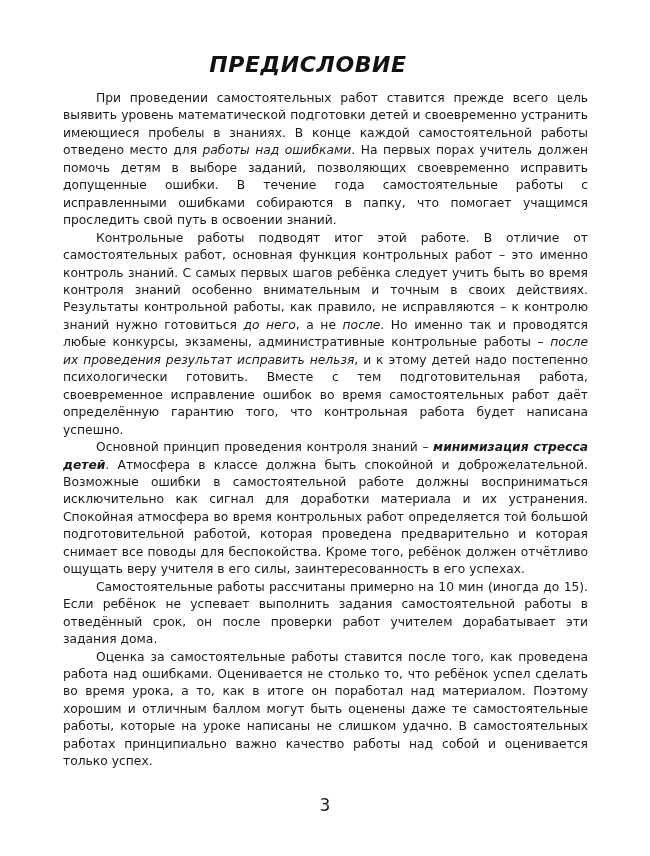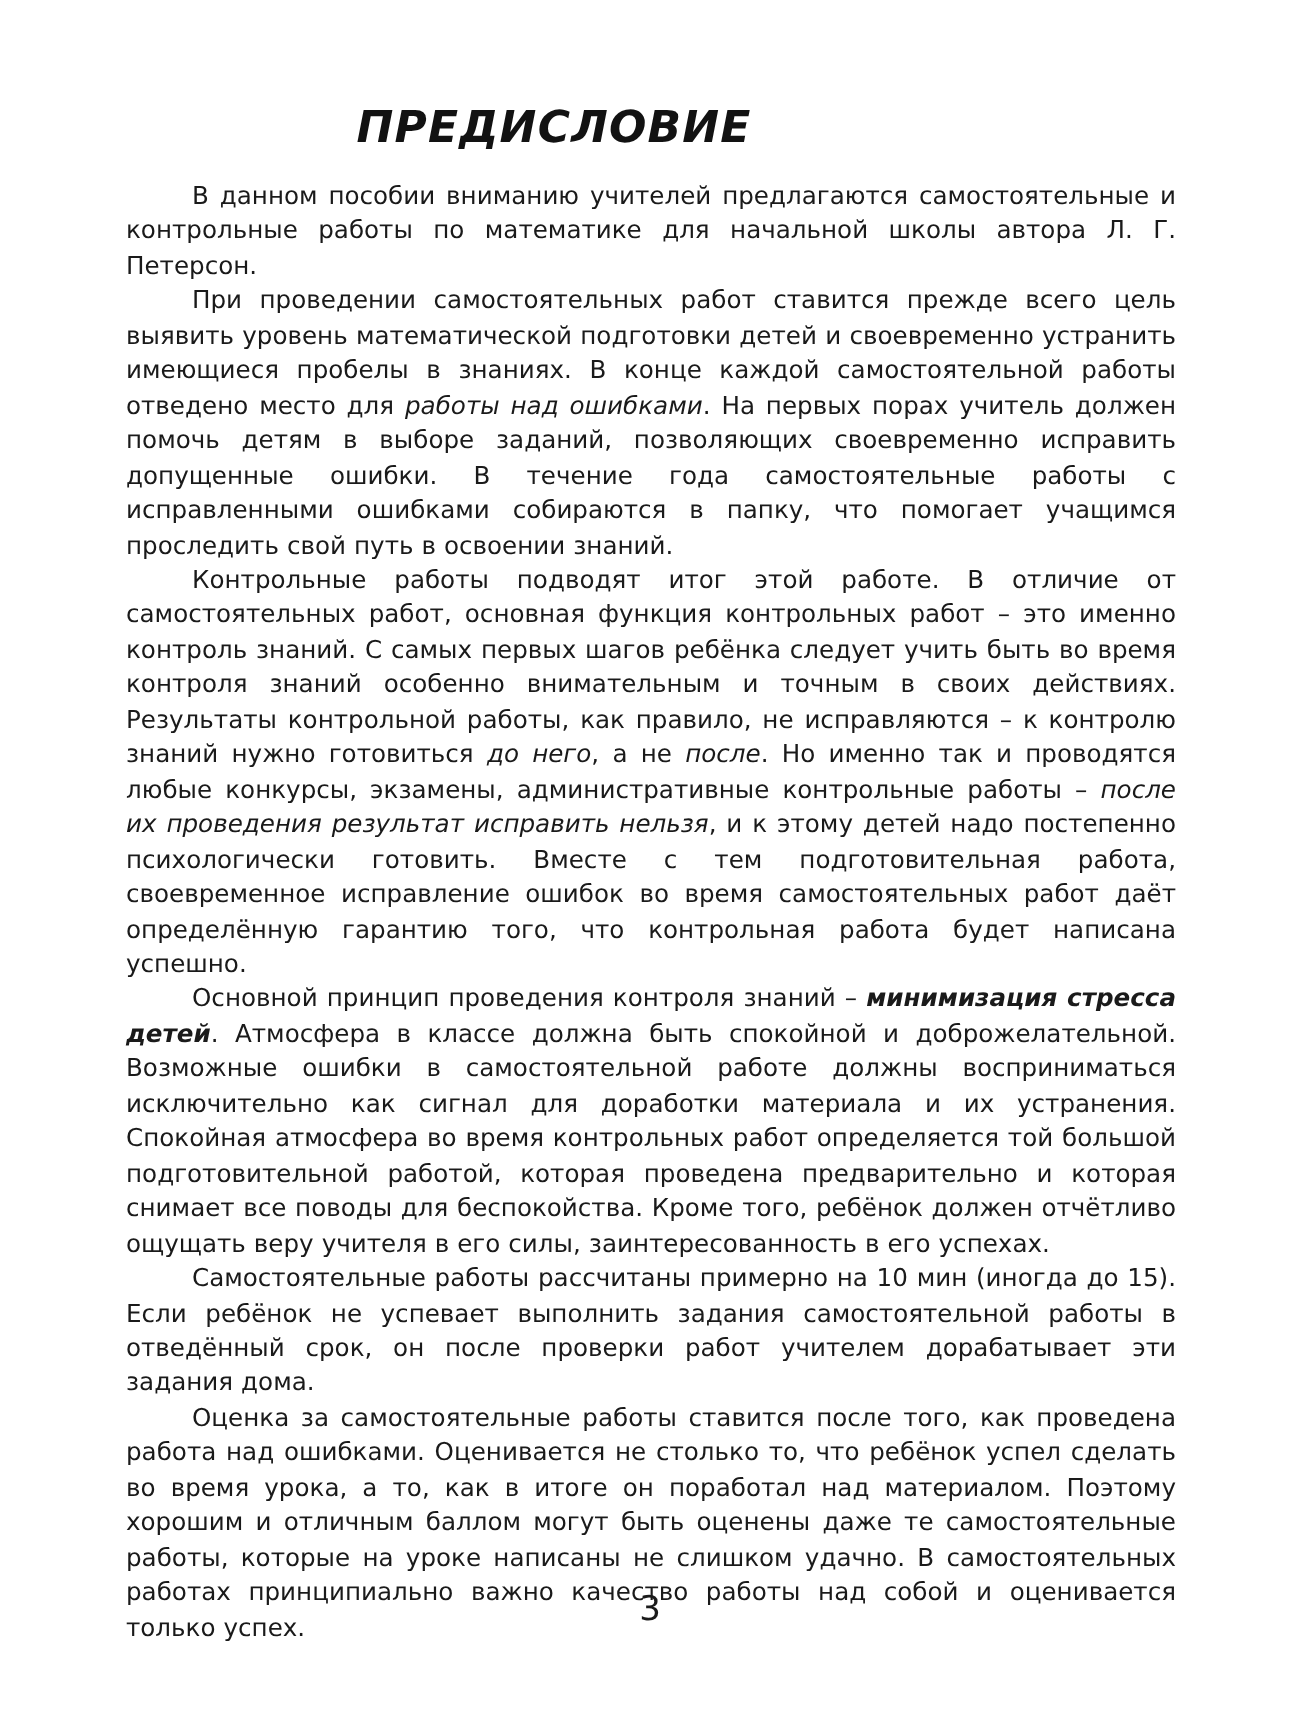--- a/index.html
+++ b/index.html
@@ -28,20 +28,21 @@
     position: absolute;
     left: 0;
     top: 52px;
     width: 554px;
     text-align: center;
     font-weight: 700;
     font-style: italic;
     font-size: 22px;
     letter-spacing: 0.6px;
     color: #121212;
+    padding-left: 31px;
   }
   .body-block {
     position: absolute;
     left: 63px;
     top: 90px;
     width: 525px;
   }
   .para {
     margin: 0;
     text-align: justify;
@@ -71,21 +72,20 @@
 </style>
 </head>
 <body>
 
 <div class="page">
 
   <div class="page-title">ПРЕДИСЛОВИЕ</div>
 
   <div class="body-block">
 
-    <p class="para"><span>В данном пособии вниманию учителей предлагаются самостоятельные и контрольные работы по математике для начальной школы автора Л. Г. Петерсон.</span></p>
 
     <p class="para"><span>При проведении самостоятельных работ ставится прежде всего цель выявить уровень математической подготовки детей и своевременно устранить имеющиеся пробелы в знаниях. В конце каждой самостоятельной работы отведено место для </span><i>работы над ошибками</i><span>. На первых порах учитель должен помочь детям в выборе заданий, позволяющих своевременно исправить допущенные ошибки. В течение года самостоятельные работы с исправленными ошибками собираются в папку, что помогает учащимся проследить свой путь в освоении знаний.</span></p>
 
     <p class="para"><span>Контрольные работы подводят итог этой работе. В отличие от самостоятельных работ, основная функция контрольных работ – это именно контроль знаний. С самых первых шагов ребёнка следует учить быть во время контроля знаний особенно внимательным и точным в своих действиях. Результаты контрольной работы, как правило, не исправляются – к контролю знаний нужно готовиться </span><i>до него</i><span>, а не </span><i>после</i><span>. Но именно так и проводятся любые конкурсы, экзамены, административные контрольные работы – </span><i>после их проведения результат исправить нельзя</i><span>, и к этому детей надо постепенно психологически готовить. Вместе с тем подготовительная работа, своевременное исправление ошибок во время самостоятельных работ даёт определённую гарантию того, что контрольная работа будет написана успешно.</span></p>
 
     <p class="para"><span>Основной принцип проведения контроля знаний – </span><b>минимизация стресса детей</b><span>. Атмосфера в классе должна быть спокойной и доброжелательной. Возможные ошибки в самостоятельной работе должны восприниматься исключительно как сигнал для доработки материала и их устранения. Спокойная атмосфера во время контрольных работ определяется той большой подготовительной работой, которая проведена предварительно и которая снимает все поводы для беспокойства. Кроме того, ребёнок должен отчётливо ощущать веру учителя в его силы, заинтересованность в его успехах.</span></p>
 
 
     <p class="para"><span>Самостоятельные работы рассчитаны примерно на 10 мин (иногда до 15). Если ребёнок не успевает выполнить задания самостоятельной работы в отведённый срок, он после проверки работ учителем дорабатывает эти задания дома.</span></p>
 

